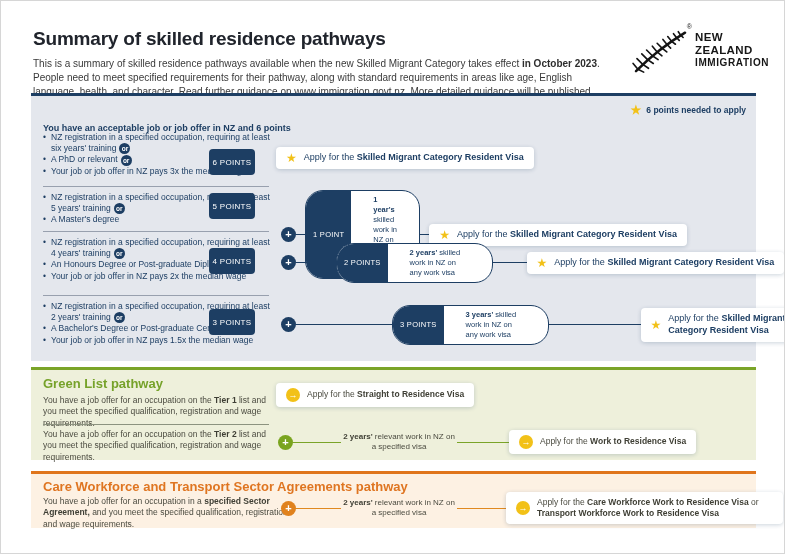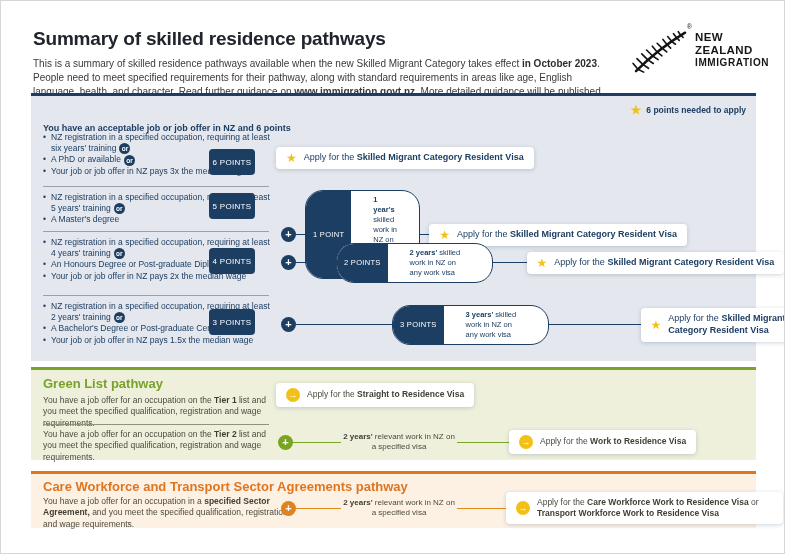--- a/index.html
+++ b/index.html
@@ -3,21 +3,21 @@
 <meta charset="utf-8">
 <style>
   * { margin:0; padding:0; box-sizing:border-box; }
   body { background:#ffffff; font-family:"Liberation Sans", sans-serif; }
   .page { position:relative; width:785px; height:554px; background:#fff; border:1px solid #d6d6d6; overflow:hidden; }
 
   
   .title { position:absolute; left:32px; top:27px; font-size:19px; font-weight:bold; color:#20242c; letter-spacing:-0.2px; }
   .intro { position:absolute; left:32px; top:56px; width:572px; font-size:10px; line-height:1.42; color:#3a3a3a; }
   .intro b { color:#2d2d2d; }
-  .intro a { color:#3a3a3a; font-weight:bold; text-decoration:none;margin-top:28px; }
+  .intro a { color:#3a3a3a; font-weight:normal; text-decoration:none;margin-top:28px; }
   .logo { position:absolute; left:631px; top:24px; display:flex; align-items:center; gap:5px; }
   .fern { position:relative; width:58px; height:50px; }
   .fern .reg { position:absolute; right:-2px; top:-2px; font-size:7px; color:#222; }
   .logo-text { font-weight:bold; color:#161616; line-height:1.15; }
   .logo-text .l1 { font-size:11.5px; letter-spacing:0.4px; }
   .logo-text .l2 { font-size:10px; letter-spacing:0.6px; }
 
   
   .sec { position:absolute; left:30px; width:725px; }
   .sec-blue  { top:92px;  height:268px; background:#e4e7ed; border-top:3px solid #1d3e63; }
@@ -126,21 +126,21 @@
   <section class="sec sec-blue">
     <div class="smc-note">
       <span class="star">★</span>
       <span>6 points needed to apply</span>
     </div>
     <div class="smc-sub">You have an acceptable job or job offer in NZ and 6 points</div>
 
     <div class="group" style="top:36px">
       <ul>
         <li><span>NZ registration in a specified occupation, requiring at least six years' training</span><span class="or">or</span></li>
-        <li><span>A PhD or available</span><span class="or">or</span></li>
+        <li><span>A PhD or relevant</span><span class="or">or</span></li>
         <li><span>Your job or job offer in NZ pays 3x the median wage</span></li>
       </ul>
     </div>
     <div class="divider" style="top:90px"></div>
 
     <div class="group" style="top:96px">
       <ul>
         <li><span>NZ registration in a specified occupation, requiring at least 5 years' training</span><span class="or">or</span></li>
         <li><span>A Master's degree</span></li>
       </ul>

